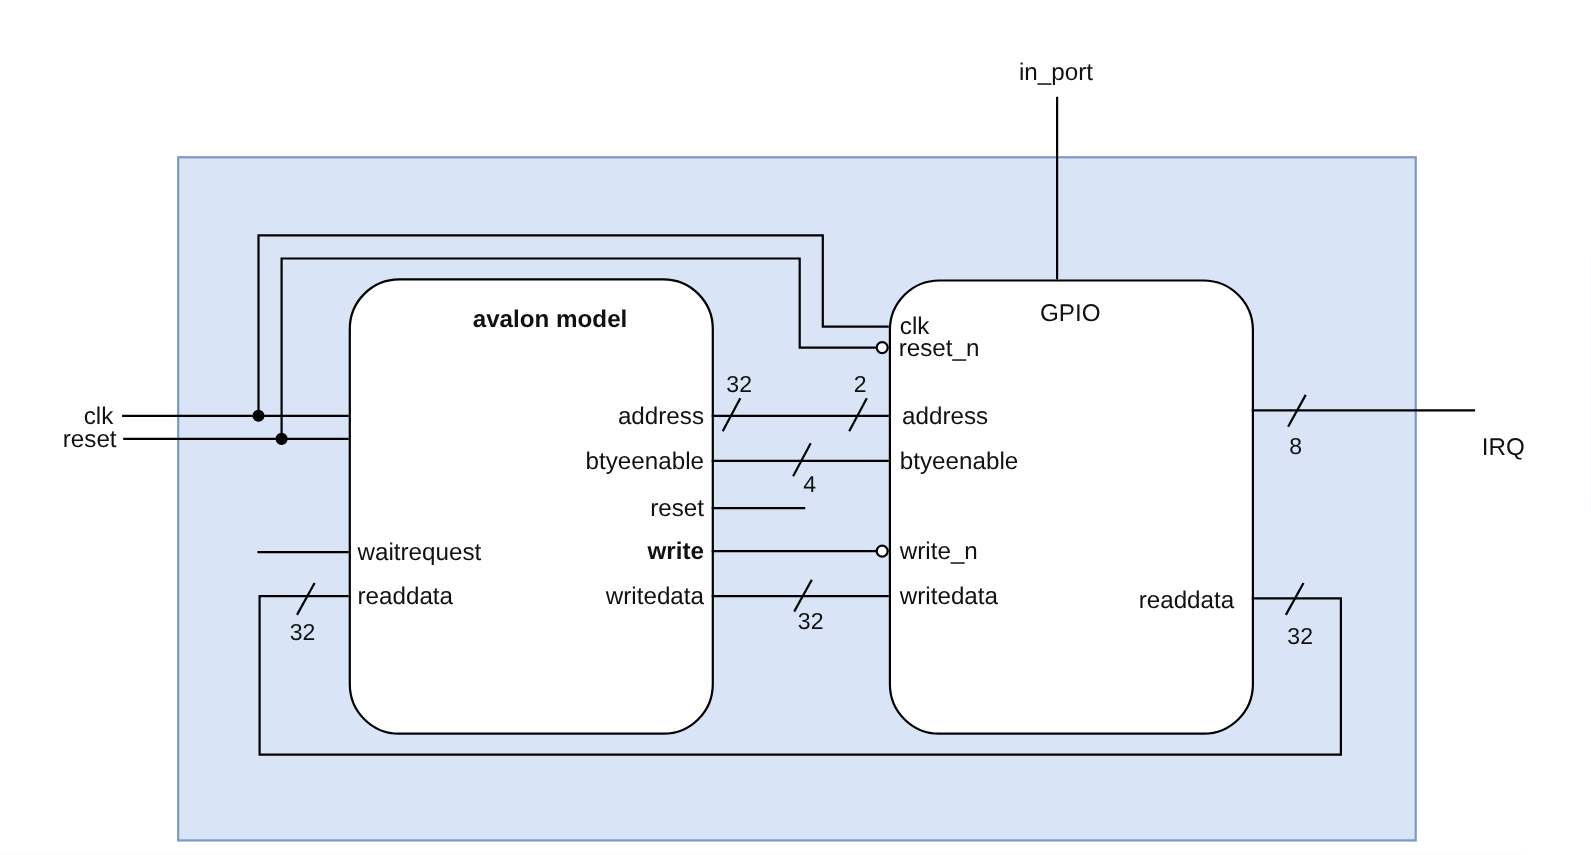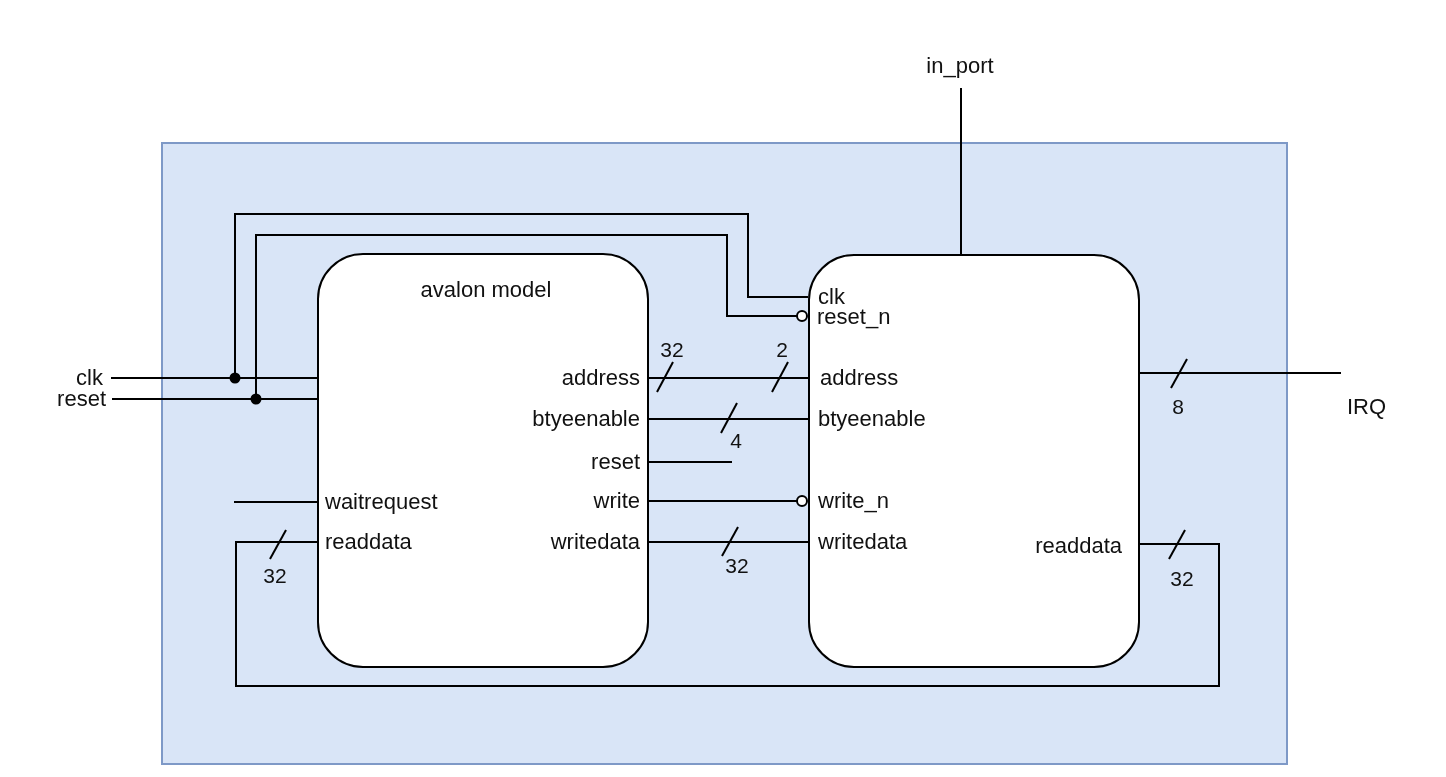--- a/index.html
+++ b/index.html
@@ -110,29 +110,30 @@
       <circle cx="802" cy="316" r="5" fill="#ffffff"></circle>
       <circle cx="802" cy="501" r="5" fill="#ffffff"></circle>
     </g>
   </svg>
 
   <span class="lbl" style="right:1343px;top:365px;">clk</span>
   <span class="lbl" style="right:1340px;top:386px;text-align:right;">reset</span>
   <span class="lbl ctr" style="left:960px;top:53px;">in_port</span>
   <span class="lbl" style="left:1347px;top:361px;margin-top:33px;">IRQ</span>
 
-  <span class="title-span" style="left:321px;top:277px;width:330px;">avalon model</span>
+  <span class="title-span" style="left:335px;top:277px;width:330px;font-weight:bold;">avalon model</span>
   <span class="lbl" style="right:806px;top:365px;">address</span>
   <span class="lbl" style="right:806px;top:406px;">btyeenable</span>
   <span class="lbl" style="right:806px;top:449px;">reset</span>
-  <span class="lbl" style="right:806px;top:488px;">write</span>
+  <span class="lbl" style="right:806px;top:488px;font-weight:bold;">write</span>
   <span class="lbl" style="right:806px;top:529px;">writedata</span>
   <span class="lbl" style="left:325px;top:489px;">waitrequest</span>
   <span class="lbl" style="left:325px;top:529px;">readdata</span>
 
+  <span class="title-span" style="left:808px;top:272px;width:330px;">GPIO</span>
   <span class="lbl" style="left:818px;top:284px;">clk</span>
   <span class="lbl" style="left:817px;top:304px;">reset_n</span>
   <span class="lbl" style="left:820px;top:365px;">address</span>
   <span class="lbl" style="left:818px;top:406px;">btyeenable</span>
   <span class="lbl" style="left:818px;top:488px;">write_n</span>
   <span class="lbl" style="left:818px;top:529px;">writedata</span>
   <span class="lbl" style="right:324px;top:533px;">readdata</span>
 
   <span class="num" style="left:672px;top:338px;">32</span>
   <span class="num" style="left:782px;top:338px;">2</span>

